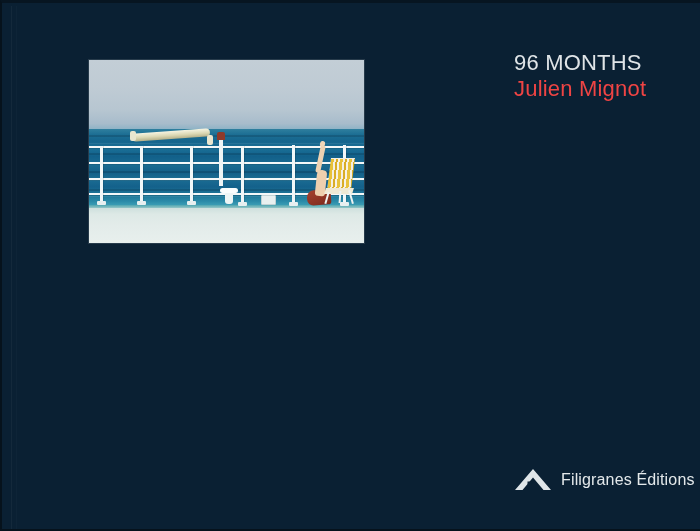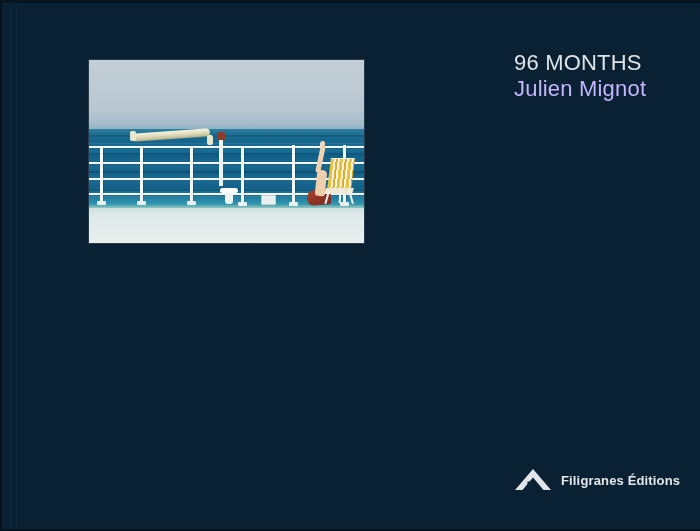--- a/index.html
+++ b/index.html
@@ -310,44 +310,43 @@
     font-family: "Liberation Sans", sans-serif;
     font-weight: 400;
     letter-spacing: 0.2px;
   }
   #title-block .line {
     font-size: 22px;
     line-height: 26px;
     white-space: nowrap;
   }
   #title-line-1 { color: #dfe4e7; }
-  #title-line-2 { color: #c4b5fd; }
+  #title-line-2 { color: #ef4444; }
   #title-line-3 { color: #d3d9dd; letter-spacing: 0.6px; }
 
   
   #publisher {
     position: absolute;
     left: 512px;
     top: 462px;
     display: flex;
     align-items: center;
     gap: 9px;
   }
   #publisher-logo {
     width: 38px;
     height: 30px;
     flex: 0 0 auto;
   }
   #publisher-name {
-    font-size: 13px;
+    font-size: 16px;
     color: #e3e8ea;
     letter-spacing: 0.15px;
     font-family: "Liberation Sans", sans-serif;
     white-space: nowrap;
-    font-weight: bold;
   }
 </style>
 </head>
 <body>
 
 <div id="cover">
 
   <div id="spine-line"></div>
   <div id="spine-line2"></div>
 

